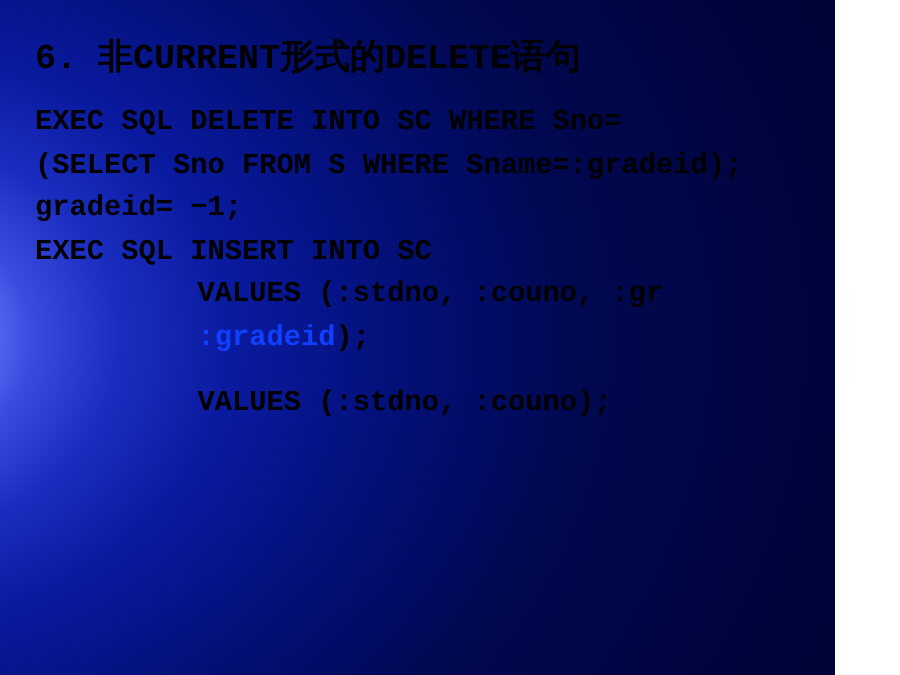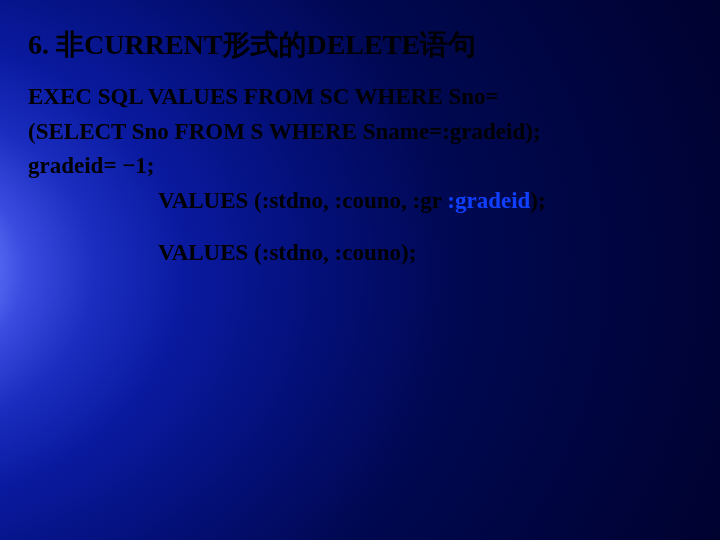--- a/index.html
+++ b/index.html
@@ -1,30 +1,30 @@
 <!DOCTYPE html>
 <html><head>
 <meta charset="utf-8">
 <style>
   * { margin: 0; padding: 0; box-sizing: border-box; }
   html, body { width: 720px; height: 540px; overflow: hidden; }
   .slide {
-    width: 720px;
+    width: 668px;
     height: 540px;
     background: radial-gradient(ellipse 900px 700px at -120px 270px,
                 #ffffff 0%,
                 #e8ecff 4%,
                 #6a7dff 10%,
                 #3a4de0 16%,
                 #1a2dbf 24%,
                 #0a1a9f 34%,
                 #04107a 48%,
                 #000850 65%,
                 #000230 100%);
-    font-family: Liberation Serif, serif;
+    font-family: Liberation Mono, monospace;
     color: #000;
     padding: 20px 30px 20px 28px;
     position: relative;
   }
   .heading1 {
     font-size: 28px;
     font-weight: bold;
     margin-top: 6px;
     margin-bottom: 16px;
   }
@@ -49,25 +49,26 @@
     height: 18px;
   }
 </style>
 </head>
 <body>
 
 <div class="slide">
 
   <div class="heading1">6. 非CURRENT形式的DELETE语句</div>
 
-  <div class="body-line">EXEC SQL VALUES FROM SC WHERE Sno=</div>
+  <div class="body-line">EXEC SQL DELETE INTO SC WHERE Sno=</div>
   <div class="body-line">(SELECT Sno FROM S WHERE  Sname=:gradeid);</div>
 
 
   <div class="body-line">gradeid= −1;</div>
+  <div class="body-line">EXEC SQL INSERT INTO SC</div>
   <div class="body-line indent">
     <span>VALUES (:stdno, :couno, :gr </span><span class="blue-highlight">:gradeid</span><span>);</span>
   </div>
 
   <div class="spacer"></div>
 
   <div class="body-line indent">VALUES (:stdno, :couno);</div>
 
 </div>
 

